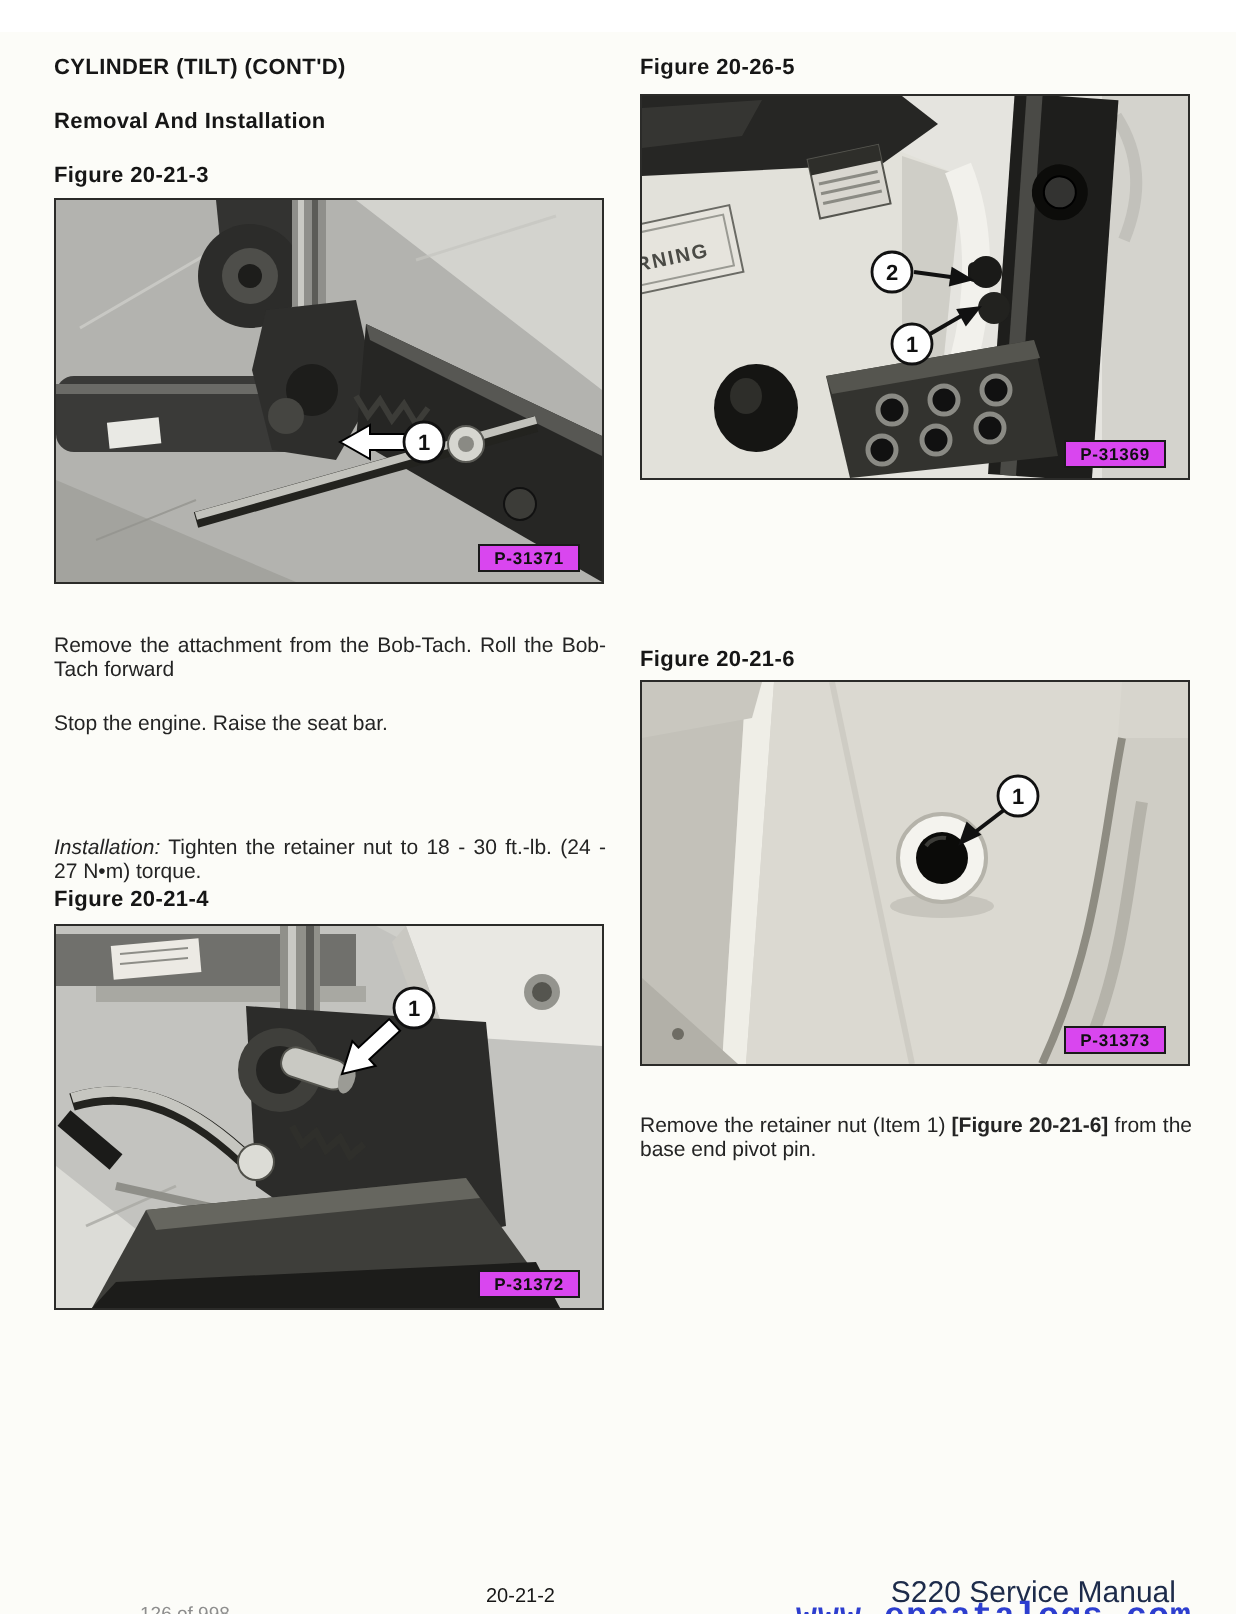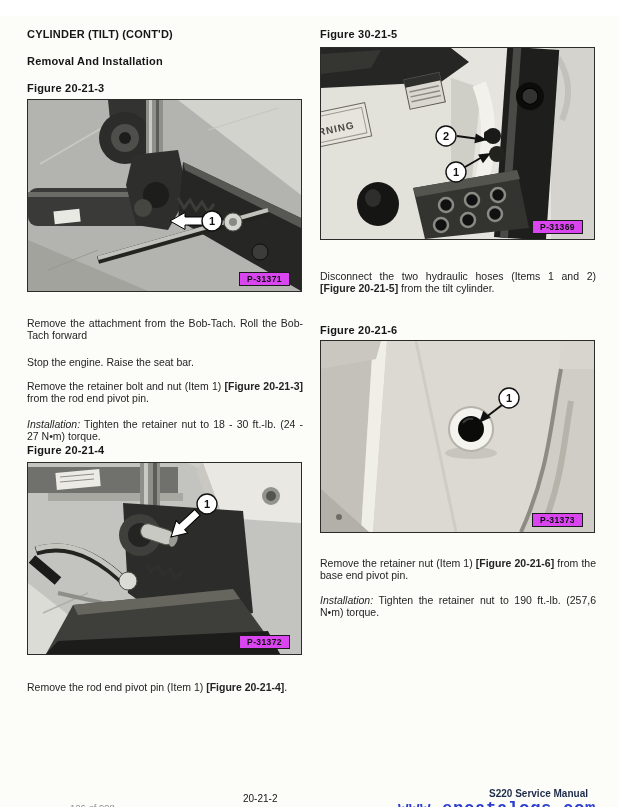--- a/index.html
+++ b/index.html
@@ -23,21 +23,21 @@
     border:1px solid #1a1a1a; padding:1px 7px;
     font-size:8.5px; font-weight:bold; letter-spacing:0.4px; color:#101010;
     line-height:10px;
   }
   .callout-circle { fill:#ffffff; stroke:#111111; stroke-width:1.4; }
   .callout-num { font-family:"Liberation Sans",sans-serif; font-size:11px; font-weight:bold; fill:#111111; text-anchor:middle; }
   .white-arrow { fill:#ffffff; stroke:#000000; stroke-width:1; }
   .blk-arrow-line { stroke:#111111; stroke-width:2; }
   .blk-arrow-head { fill:#111111; }
   .footer-code { font-size:10px; font-weight:normal; color:#161616; }
-  .footer-manual { font-size:10px; font-weight:bold; }
+  .footer-manual { font-size:15px; font-weight:normal; }
   .footer-watermark {
     font-family:Liberation Mono, monospace; font-size:17.5px; font-weight:bold;
     letter-spacing:0.5px; text-decoration:none;
   }
   .footer-count { font-size:9.5px; color:#8d8d8d; }
 </style>
 </head>
 <body>
 
 <div class="page">
@@ -86,23 +86,20 @@
     </svg>
     <span class="photo-id">P-31371</span>
   </figure>
 
   <p class="abs body-p" style="left:27px; top:329px;">
     <span>Stop the engine. Raise the seat bar.</span>
   </p>
   <p class="abs body-p" style="left:27px; top:290px;">
     <span>Remove the attachment from the Bob-Tach. Roll the Bob-Tach forward</span>
   </p>
-  <p class="abs body-p" style="left:27px; top:353px;">
-    <span>Remove the retainer bolt and nut (Item 1) </span><span class="b">[Figure 20-21-3]</span><span> from the rod end pivot pin.</span>
-  </p>
   <p class="abs body-p" style="left:27px; top:391px;">
     <span class="i">Installation:</span><span> Tighten the retainer nut to 18 - 30 ft.-lb. (24 - 27 N•m) torque.</span>
   </p>
 
   <div class="abs h" style="left:27px; top:428px;">Figure 20-21-4</div>
 
   <figure class="photo" style="left:27px; top:446px;">
     <svg viewBox="0 0 273 191" preserveAspectRatio="none">
       <rect width="273" height="191" fill="#c3c3bf"></rect>
       <polygon points="0,120 90,191 0,191" fill="#dcdcd7"></polygon>
@@ -140,25 +137,22 @@
         <polygon class="white-arrow" points="0,0 -15,-8.5 -15,-4 -36,-4 -36,4 -15,4 -15,8.5"></polygon>
       </g>
       <g>
         <circle class="callout-circle" cx="179" cy="41" r="10"></circle>
         <text class="callout-num" x="179" y="45">1</text>
       </g>
     </svg>
     <span class="photo-id">P-31372</span>
   </figure>
 
-  <p class="abs body-p" style="left:27px; top:654px;">
-    <span>Remove the rod end pivot pin (Item 1) </span><span class="b">[Figure 20-21-4]</span><span>.</span>
-  </p>
-
-  <div class="abs h" style="left:320px; top:12px;">Figure 30-21-5</div>
+
+  <div class="abs h" style="left:320px; top:12px;">Figure 20-26-5</div>
 
   <figure class="photo" style="left:320px; top:31px;">
     <svg viewBox="0 0 273 191" preserveAspectRatio="none">
       <rect width="273" height="191" fill="#e5e4df"></rect>
       <rect x="230" y="0" width="43" height="191" fill="#d4d3cd"></rect>
       <path d="M237,10 q18,28 4,62" stroke="#c2c1bb" stroke-width="6" fill="none"></path>
       <polygon points="0,34 125,26 160,40 150,140 118,191 0,191" fill="#e2e1da"></polygon>
       <polygon points="130,30 160,40 150,140 130,150" fill="#cfcec7"></polygon>
       <polygon points="0,0 130,0 148,14 120,34 0,40" fill="#262624"></polygon>
       <polygon points="0,6 60,2 50,20 0,26" fill="#3a3a36" opacity="0.8"></polygon>
@@ -211,23 +205,20 @@
           </g>
       </g>
       <g>
         <circle class="callout-circle" cx="135" cy="124" r="10"></circle>
         <text class="callout-num" x="135" y="128">1</text>
       </g>
     </svg>
     <span class="photo-id">P-31369</span>
   </figure>
 
-  <p class="abs body-p" style="left:320px; top:243px;">
-    <span>Disconnect the two hydraulic hoses (Items 1 and 2) </span><span class="b">[Figure 20-21-5]</span><span> from the tilt cylinder.</span>
-  </p>
 
   <div class="abs h" style="left:320px; top:308px;">Figure 20-21-6</div>
 
   <figure class="photo" style="left:320px; top:324px;">
     <svg viewBox="0 0 273 191" preserveAspectRatio="none">
       <rect width="273" height="191" fill="#d7d5cd"></rect>
       <polygon points="0,0 52,0 40,191 0,191" fill="#c3c1b9"></polygon>
       <polygon points="52,0 66,0 52,191 40,191" fill="#efeee7"></polygon>
       <polygon points="66,0 240,0 226,191 52,191" fill="#dbd9d1"></polygon>
       <polygon points="0,0 60,0 55,18 0,28" fill="#c9c7bf"></polygon>
@@ -251,22 +242,19 @@
         <circle class="callout-circle" cx="188" cy="57" r="10"></circle>
         <text class="callout-num" x="188" y="61">1</text>
       </g>
     </svg>
     <span class="photo-id">P-31373</span>
   </figure>
 
   <p class="abs body-p" style="left:320px; top:530px;">
     <span>Remove the retainer nut (Item 1) </span><span class="b">[Figure 20-21-6]</span><span> from the base end pivot pin.</span>
   </p>
-  <p class="abs body-p" style="left:320px; top:567px;">
-    <span class="i">Installation:</span><span> Tighten the retainer nut to 190 ft.-lb. (257,6 N•m) torque.</span>
-  </p>
 
   <div class="abs footer-count" style="left:70px; top:786px;">126 of 998</div>
   <div class="abs footer-code" style="left:243px; top:777px;">20-21-2</div>
   <div class="abs footer-manual" style="right:30px; top:772px; color:#1d2b4a;">S220 Service Manual</div>
   <a href="#" class="abs footer-watermark" style="left:398px; top:783px; color:#2d3ecf;">www.epcatalogs.com</a>
 
 </div>
 
 </body></html>

